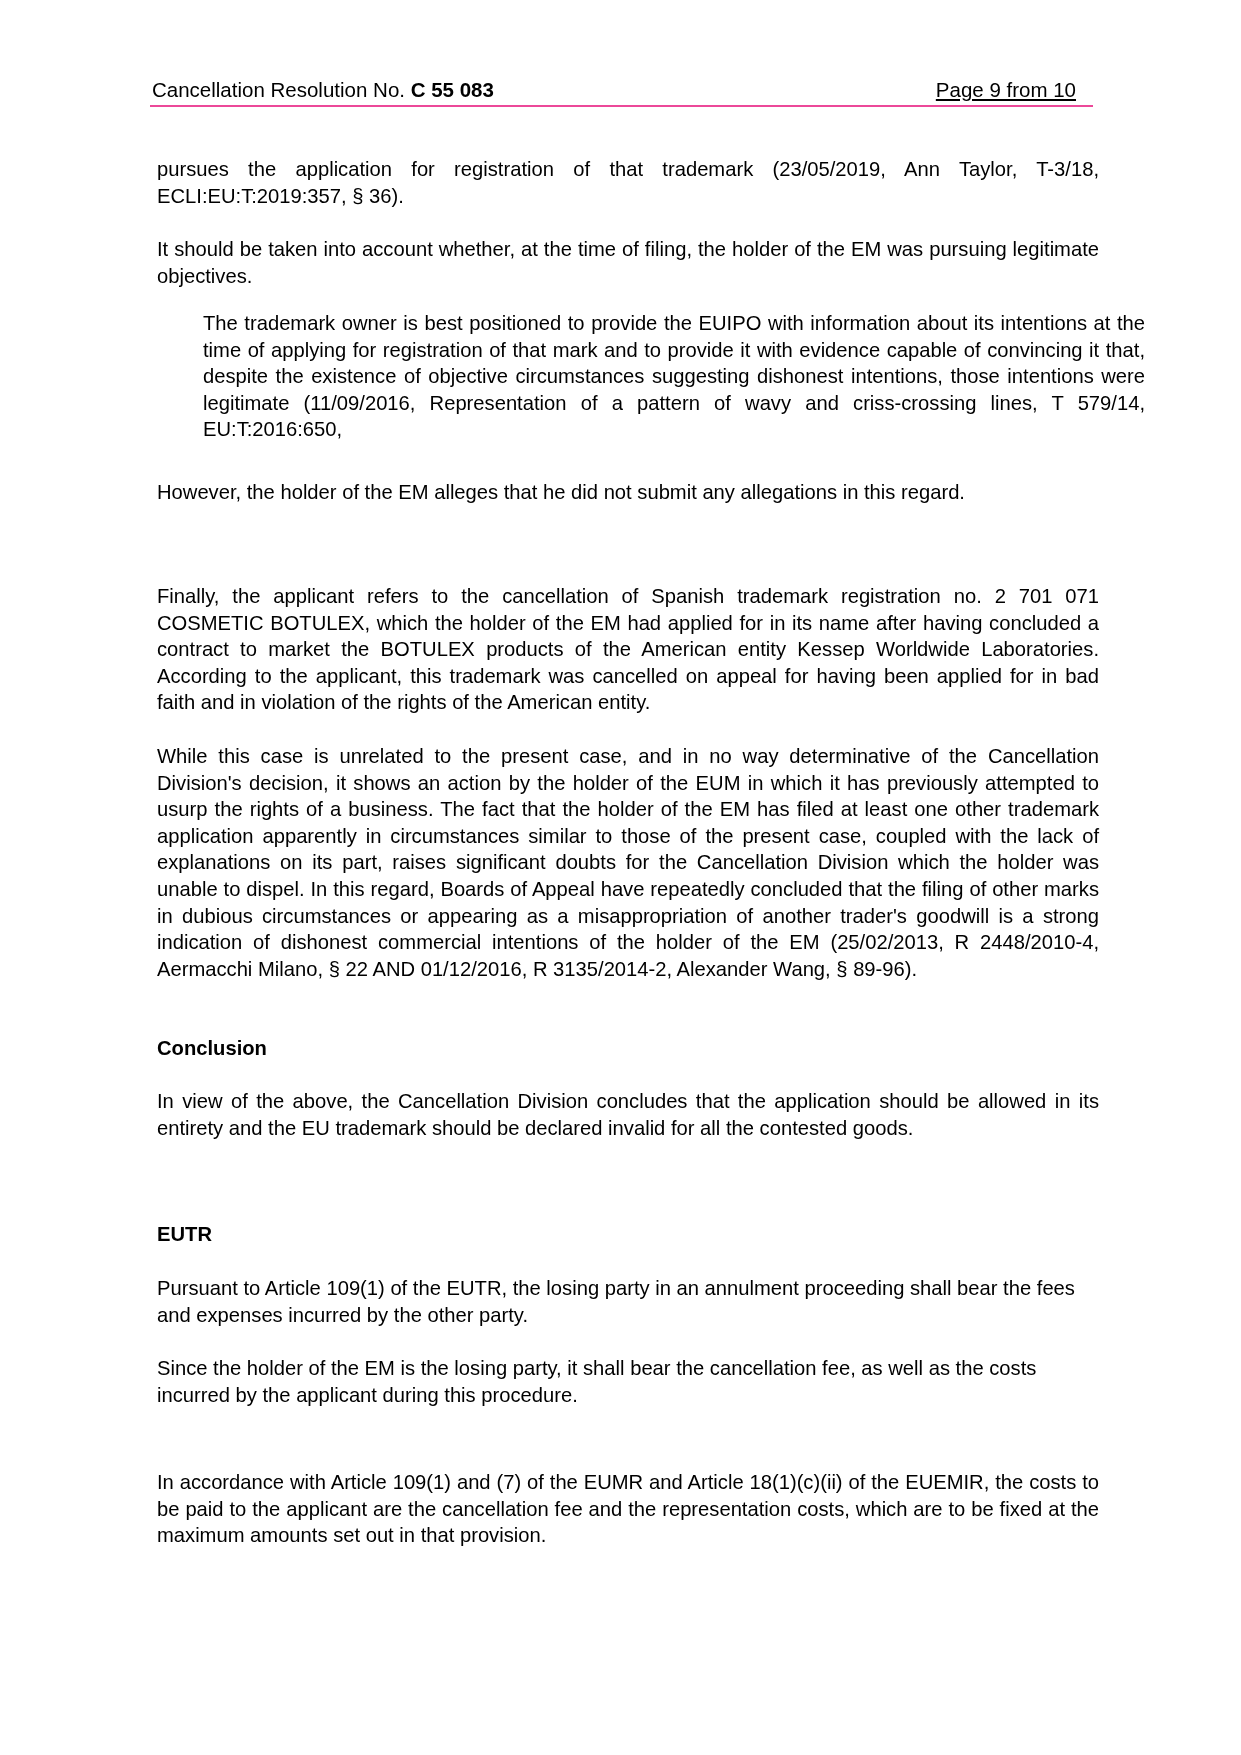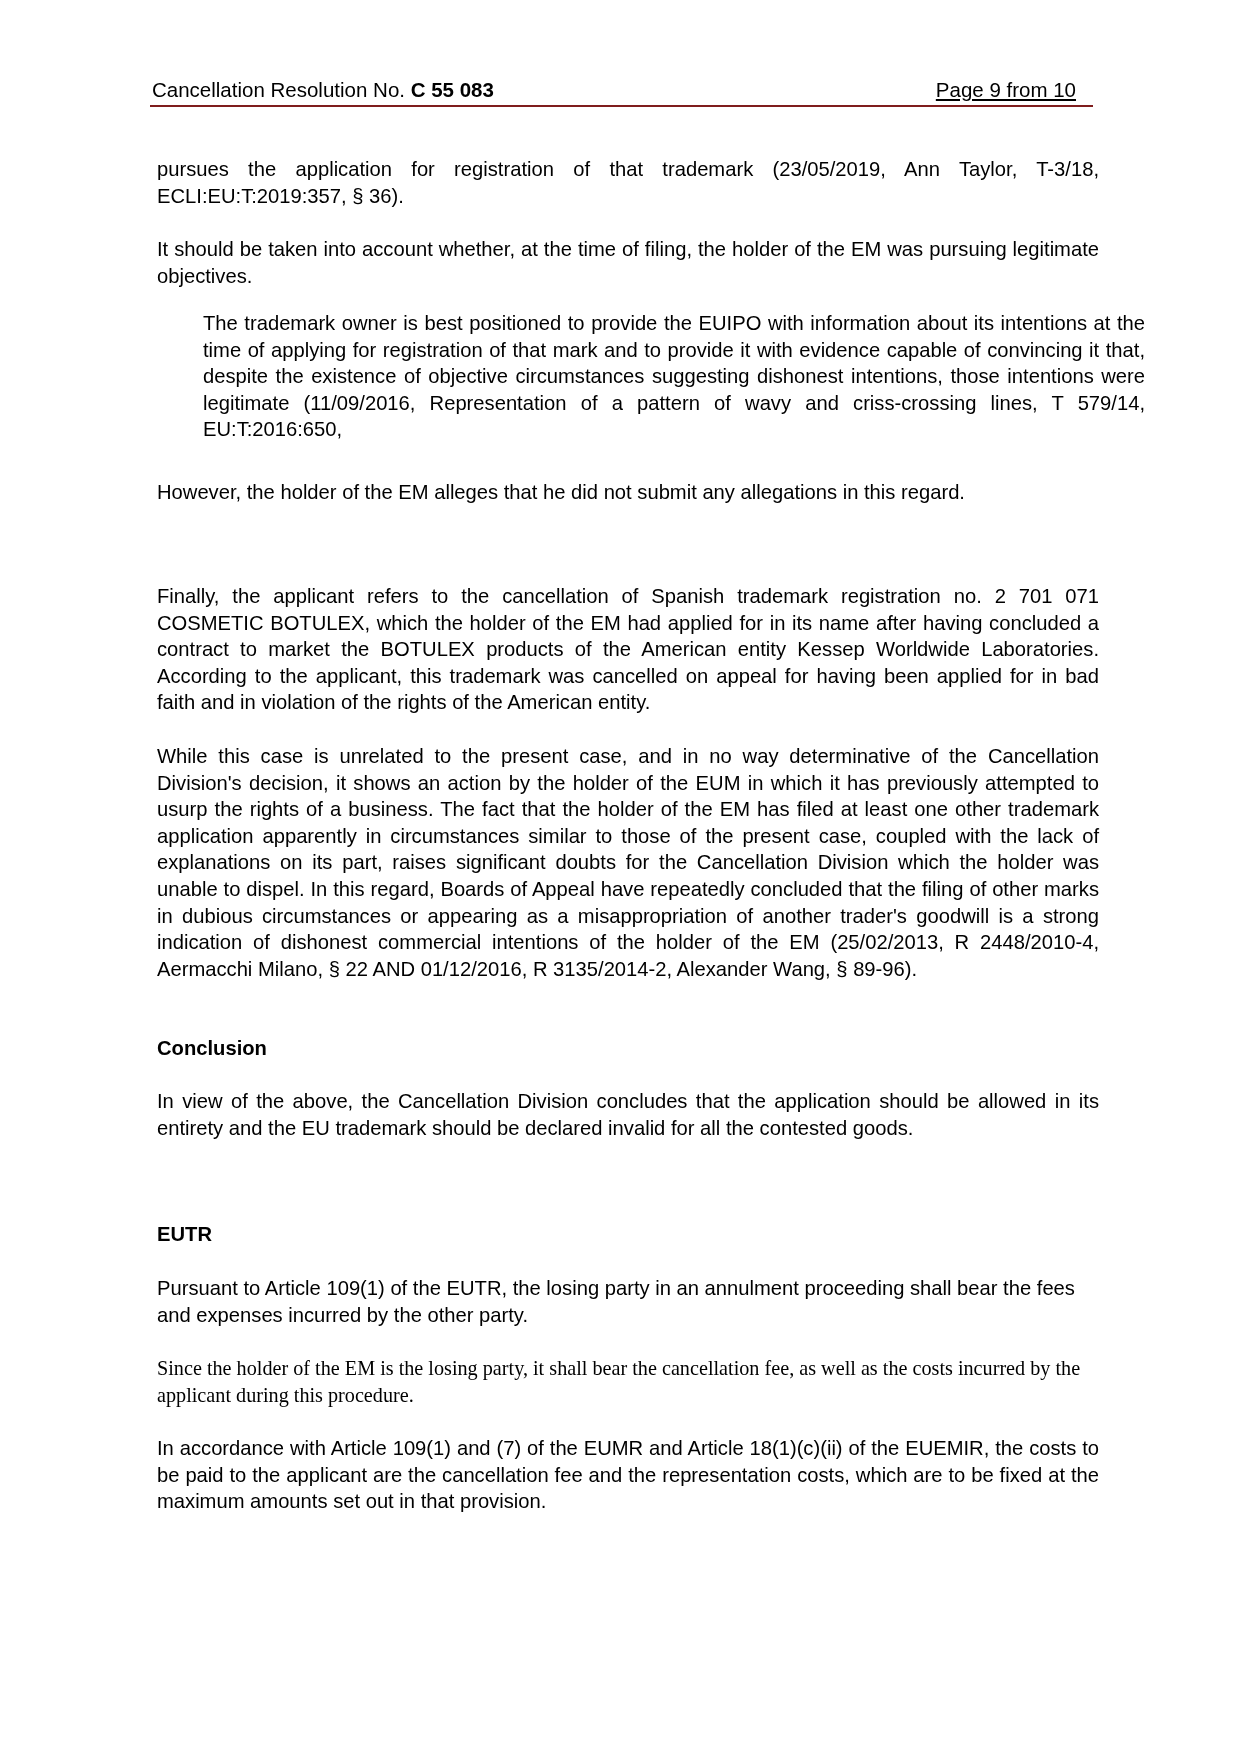--- a/index.html
+++ b/index.html
@@ -14,21 +14,21 @@
       overflow: hidden;
       font-family: "Liberation Sans", sans-serif;
       color: #000000;
     }
     .page-header {
       position: absolute;
       left: 150px;
       top: 73px;
       width: 943px;
       height: 30px;
-      border-bottom: 2px solid #7f1d1d;
+      border-bottom: 2px solid #ec4899;
       display: flex;
       justify-content: space-between;
       align-items: flex-end;
       font-size: 20.5px;
       line-height: 26px;
       padding-bottom: 2px;
     }
     .page-header .left { padding-left: 2px; }
     .page-header .right { padding-right: 17px; text-decoration: underline; }
     .page-header b { font-weight: bold; }
@@ -76,16 +76,16 @@
   <p style="top:737px;">While this case is unrelated to the present case, and in no way determinative of the Cancellation Division's decision, it shows an action by the holder of the EUM in which it has previously attempted to usurp the rights of a business. The fact that the holder of the EM has filed at least one other trademark application apparently in circumstances similar to those of the present case, coupled with the lack of explanations on its part, raises significant doubts for the Cancellation Division which the holder was unable to dispel. In this regard, Boards of Appeal have repeatedly concluded that the filing of other marks in dubious circumstances or appearing as a misappropriation of another trader's goodwill is a strong indication of dishonest commercial intentions of the holder of the EM (25/02/2013, R 2448/2010-4, Aermacchi Milano, § 22 AND 01/12/2016, R 3135/2014-2, Alexander Wang, § 89-96).</p>
 
   <p style="top:1029px;" class="heading nojust">Conclusion</p>
 
   <p style="top:1082px;">In view of the above, the Cancellation Division concludes that the application should be allowed in its entirety and the EU trademark should be declared invalid for all the contested goods.</p>
 
   <p style="top:1215px;" class="heading nojust">EUTR</p>
 
   <p style="top:1269px; width:920px;" class="nojust">Pursuant to Article 109(1) of the EUTR, the losing party in an annulment proceeding shall bear the fees and expenses incurred by the other party.</p>
 
-  <p style="top:1349px;font-family:Liberation Serif, serif;" class="nojust">Since the holder of the EM is the losing party, it shall bear the cancellation fee, as well as the costs incurred by the applicant during this procedure.</p>
+  <p style="top:1349px;" class="nojust">Since the holder of the EM is the losing party, it shall bear the cancellation fee, as well as the costs incurred by the applicant during this procedure.</p>
 
-  <p style="top:1429px;">In accordance with Article 109(1) and (7) of the EUMR and Article 18(1)(c)(ii) of the EUEMIR, the costs to be paid to the applicant are the cancellation fee and the representation costs, which are to be fixed at the maximum amounts set out in that provision.</p>
+  <p style="top:1463px;">In accordance with Article 109(1) and (7) of the EUMR and Article 18(1)(c)(ii) of the EUEMIR, the costs to be paid to the applicant are the cancellation fee and the representation costs, which are to be fixed at the maximum amounts set out in that provision.</p>
 </div>
 
 </body></html>

